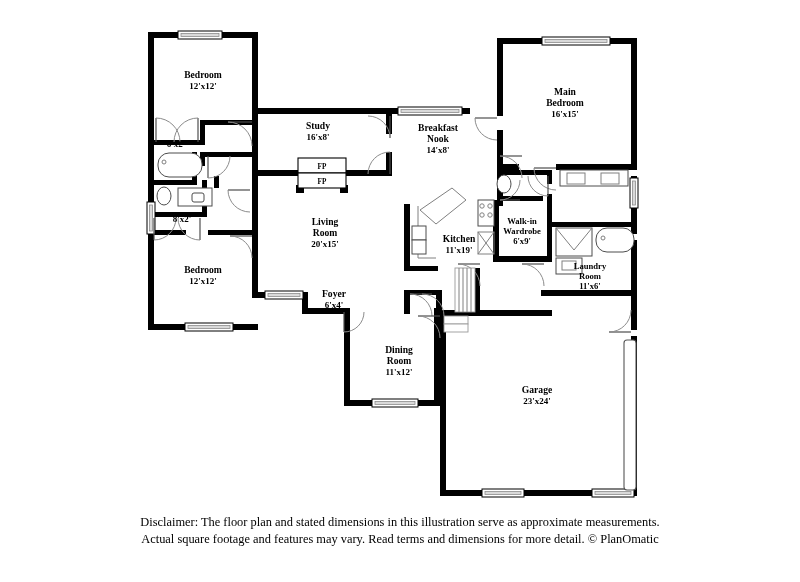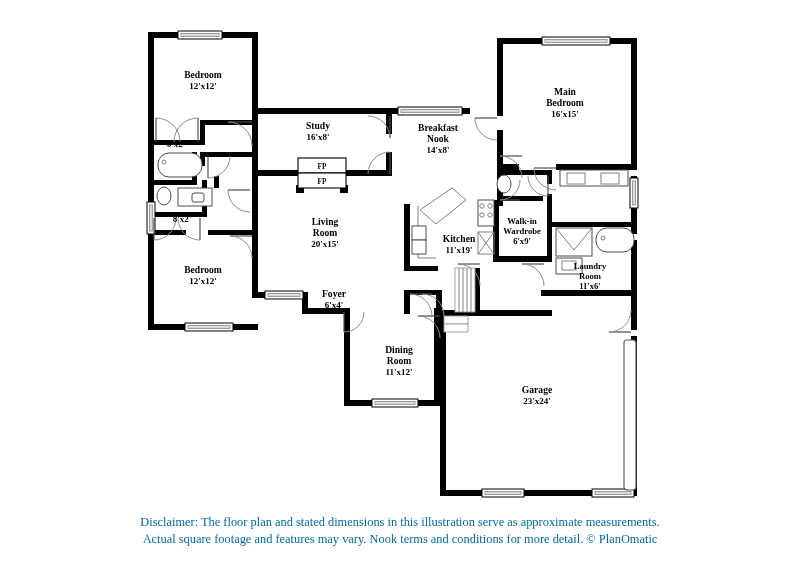--- a/index.html
+++ b/index.html
@@ -27,21 +27,21 @@
   .rname{font-size:9.6px;}
   .rdim{font-size:9.0px;}
   .small-lab{font-size:8.6px;font-weight:bold;text-anchor:middle;}
   .fplab{font-size:7.2px;font-weight:bold;text-anchor:middle;}
   #disclaimer{
     position:absolute;left:0;top:514px;width:800px;
     text-align:center;
     font-family:"Liberation Serif", serif;
     font-size:12.4px;
     line-height:16.5px;
-    color:#0369a1;
+    color:#000000;
   }
   #disclaimer div{white-space:nowrap;}
 </style>
 </head>
 <body>
 
 <div id="plan-wrap">
 <svg id="floorplan" viewBox="0 0 800 582" xmlns="http://www.w3.org/2000/svg">
 
   <g>
@@ -332,14 +332,14 @@
   <g>
     <text class="rlabel rdim" x="176" y="147">6'x2'</text>
     <text class="rlabel rdim" x="182" y="222">8'x2'</text>
   </g>
 
 </svg>
 </div>
 
 <div id="disclaimer">
   <div>Disclaimer: The floor plan and stated dimensions in this illustration serve as approximate measurements.</div>
-  <div>Actual square footage and features may vary. Nook terms and conditions for more detail. © PlanOmatic</div>
+  <div>Actual square footage and features may vary. Read terms and dimensions for more detail. © PlanOmatic</div>
 </div>
 
 </body></html>

